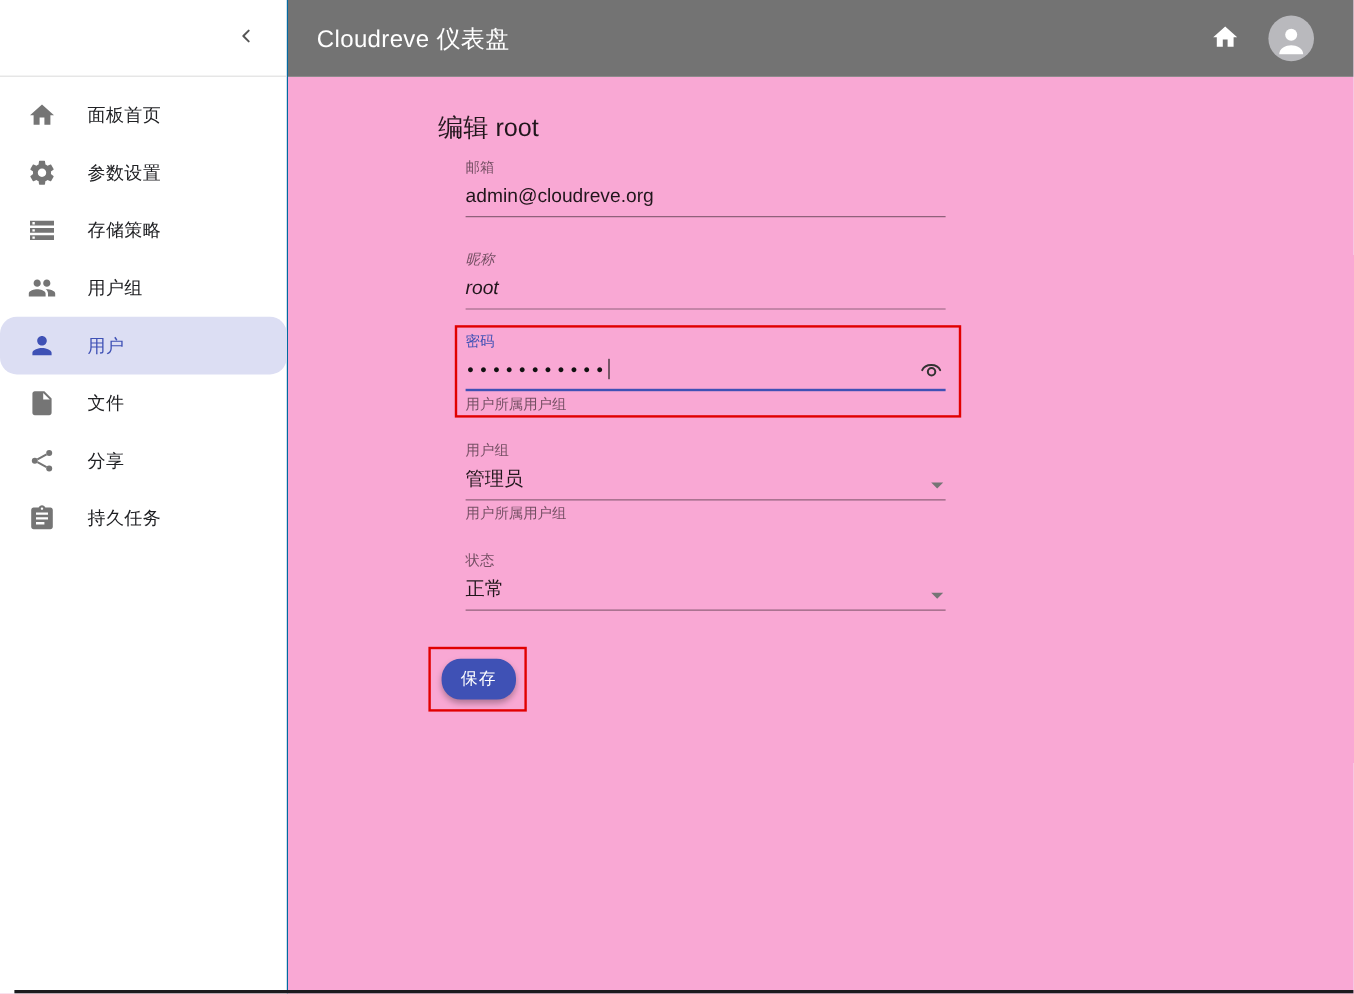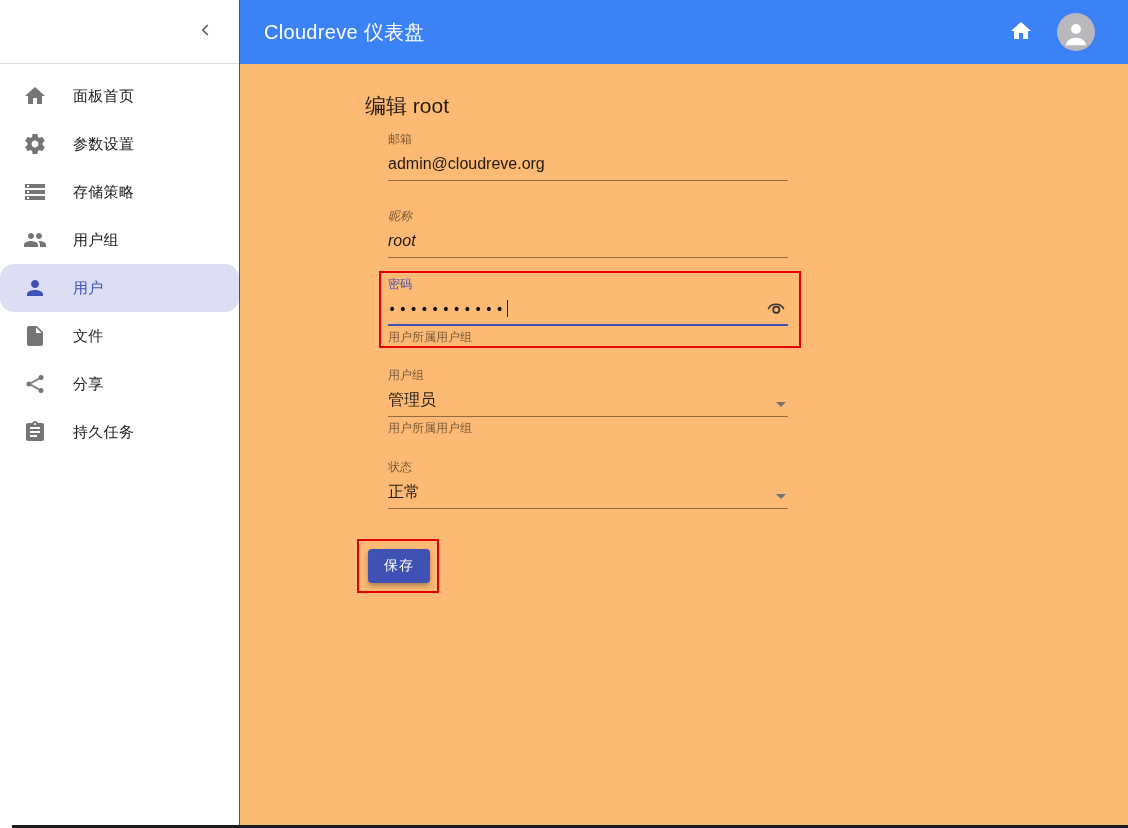--- a/index.html
+++ b/index.html
@@ -33,21 +33,21 @@
   .menu-item .mi-icon { width:24px; height:24px; flex:0 0 24px; }
   .menu-item .mi-label {
     margin-left:26px; font-size:15px; color:#202124; letter-spacing:.3px;
   }
   .menu-item.selected { background:#dcdef3;border-radius:14px; }
   .menu-item.selected .mi-label { color:#3f51b5; }
 
   
   .appbar {
     position:absolute; left:240px; right:0; top:0; height:64px;
-    background:#3b82f6; display:flex; align-items:center; z-index:3;
+    background:#737373; display:flex; align-items:center; z-index:3;
   }
   .appbar-title {
     color:#ffffff; font-size:20px; font-weight:500;
     margin-left:24px; letter-spacing:.3px;
   }
   .appbar-actions {
     margin-left:auto; display:flex; align-items:center;
     gap:16px; padding-right:33px;
   }
   .icon-btn {
@@ -56,21 +56,21 @@
   }
   .avatar-btn {
     width:38px; height:38px; border:none; border-radius:50%;
     background:#b9b9bd; display:flex; align-items:center; justify-content:center;
     cursor:pointer; overflow:hidden;
   }
 
   
   .main {
     position:absolute; left:240px; top:64px; right:0; bottom:0;
-    background:#fdba74;
+    background:#f9a8d4;
   }
   .page-title {
     position:absolute; left:125px; top:28px;
     font-size:21px; font-weight:400; color:rgba(0,0,0,.87);
   }
 
   .field { position:absolute; left:148px; width:400px; }
   .field .f-label {
     font-size:12px; line-height:14px; color:rgba(0,0,0,.54);
   }
@@ -106,21 +106,21 @@
   }
   .dd-arrow {
     position:absolute; right:2px; bottom:9px;
     width:0; height:0;
     border-left:5px solid transparent; border-right:5px solid transparent;
     border-top:5px solid #757575; cursor:pointer;
   }
 
   .save-btn {
     position:absolute; left:128px; top:485px; width:62px; height:34px;
-    background:#3f51b5; color:#ffffff; border:none; border-radius:4px;
+    background:#3f51b5; color:#ffffff; border:none; border-radius:16px;
     font-size:14px; font-weight:500; letter-spacing:1px; cursor:pointer;
     box-shadow:0 3px 5px rgba(0,0,0,.3);
     font-family:"Liberation Sans","DejaVu Sans",sans-serif;
   }
 
   .annotation {
     position:absolute; border:2px solid #e10000;
     pointer-events:none; z-index:5;
   }
   .anno-password { left:139px; top:207px; width:422px; height:77px; }

